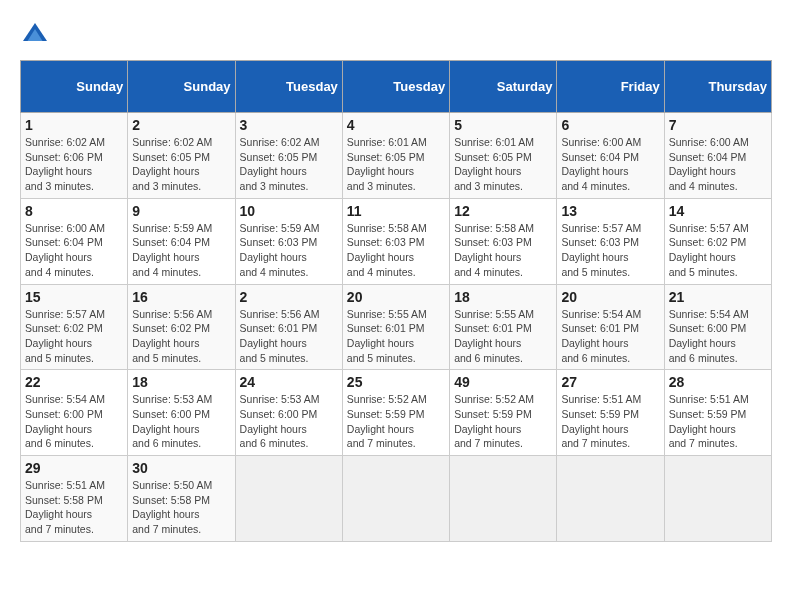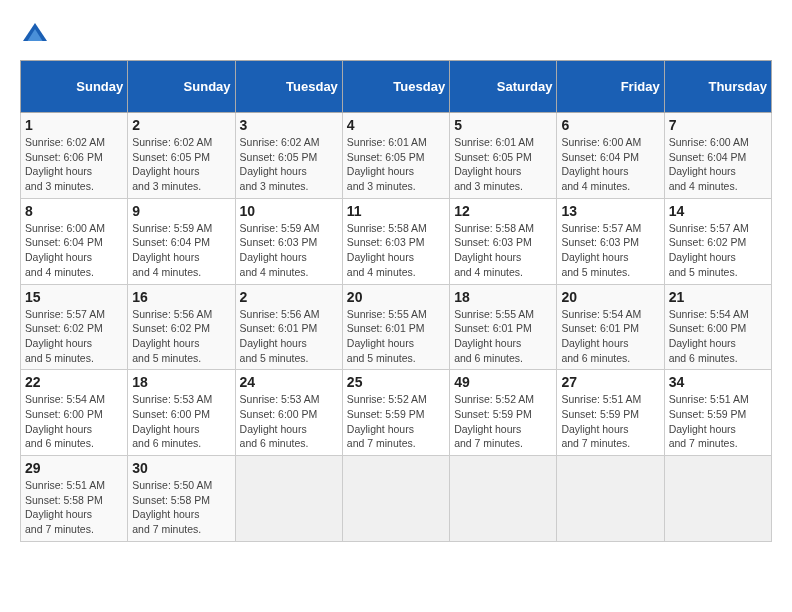--- a/index.html
+++ b/index.html
@@ -361,21 +361,21 @@
         <td>
         <span class="day-num">27</span>
         <div class="day-info">
           Sunrise: 5:51 AM<br>
           Sunset: 5:59 PM<br>
           Daylight hours<br>
           and 7 minutes.
         </div>
       </td>
         <td>
-        <span class="day-num">34</span>
+        <span class="day-num">28</span>
         <div class="day-info">
           Sunrise: 5:51 AM<br>
           Sunset: 5:59 PM<br>
           Daylight hours<br>
           and 7 minutes.
         </div>
       </td>
       </tr>
       <tr>
         <td>

